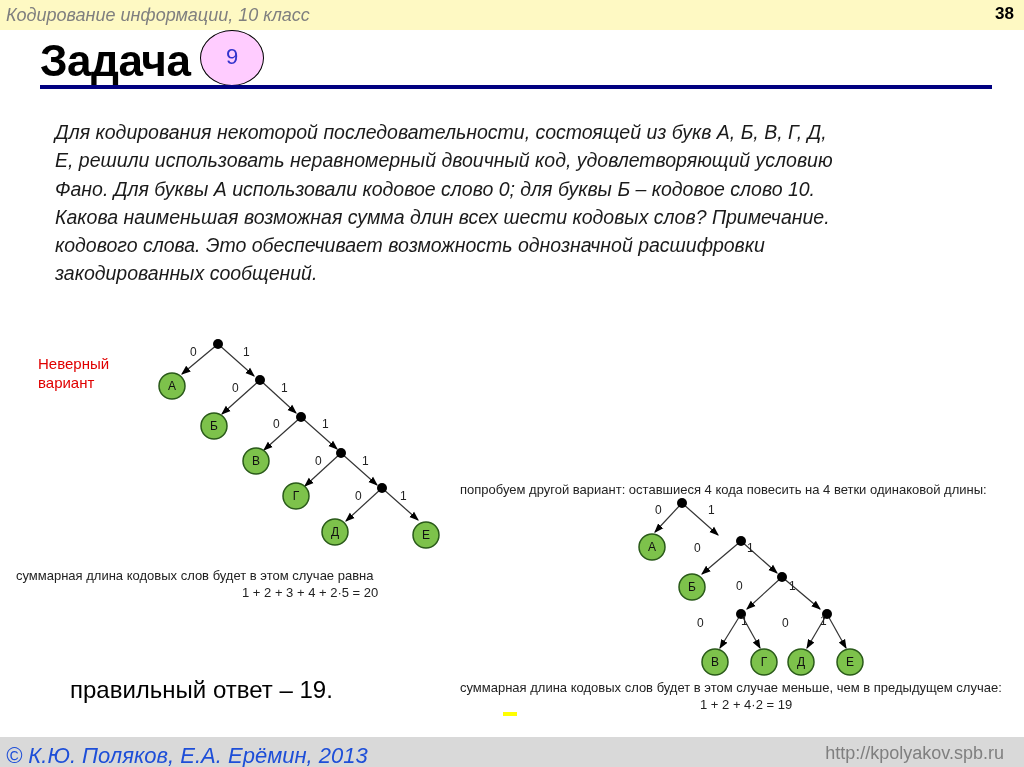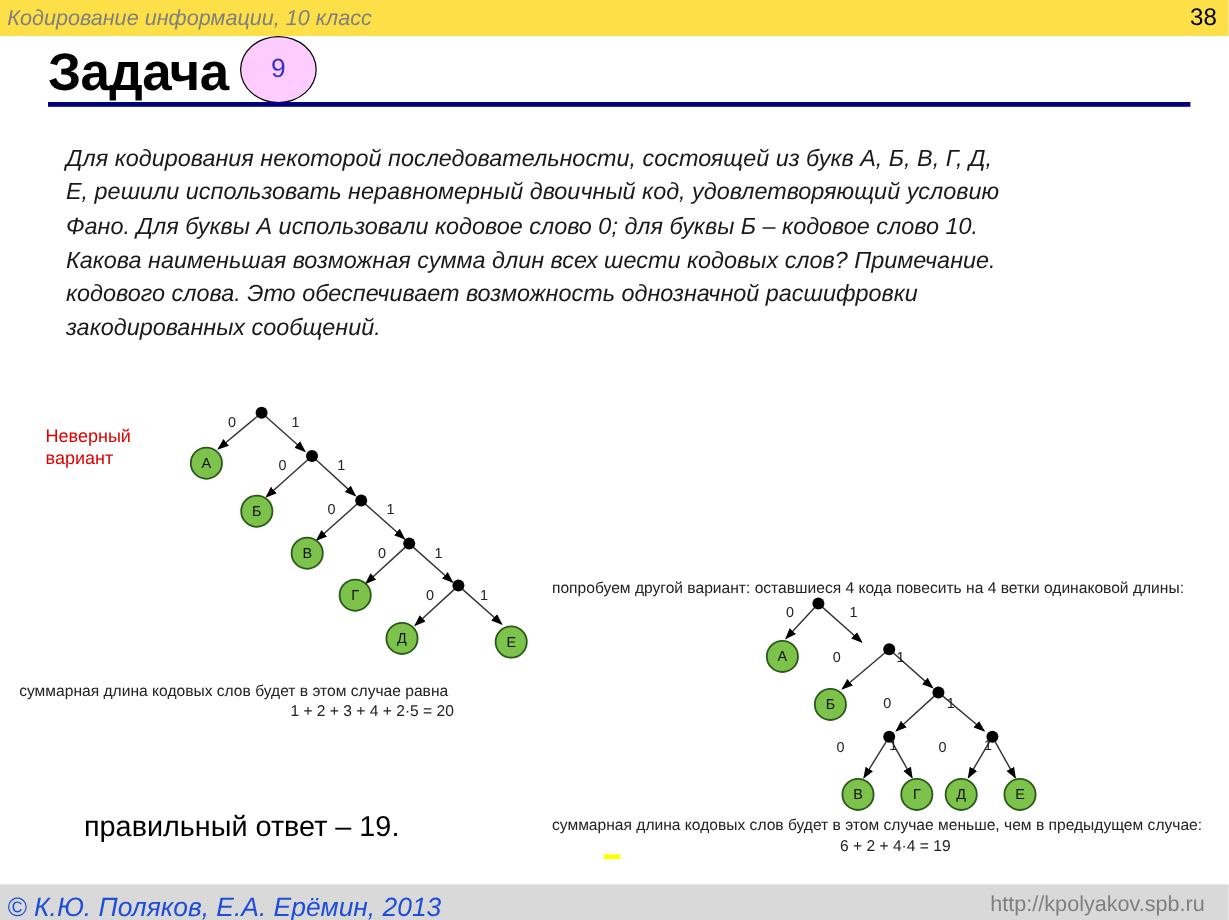--- a/index.html
+++ b/index.html
@@ -1,19 +1,19 @@
 <!DOCTYPE html>
 <html><head>
 <meta charset="utf-8">
 <style>
   html,body{margin:0;padding:0;}
   body{width:1024px;height:767px;position:relative;background:#fff;overflow:hidden;font-family:"Liberation Sans",sans-serif;}
-  .topbar{position:absolute;left:0;top:0;width:1024px;height:30px;background:#fde047;}
+  .topbar{position:absolute;left:0;top:0;width:1024px;height:30px;background:#fef9c3;}
   .topbar .course{position:absolute;left:6px;top:5px;font-style:italic;font-size:18px;color:#7f7f7f;}
-  .topbar .slide-num{position:absolute;right:10px;top:4px;font-weight:normal;font-size:20px;color:#000;}
+  .topbar .slide-num{position:absolute;right:10px;top:4px;font-weight:bold;font-size:17px;color:#000;}
   .title{position:absolute;left:40px;top:36px;font-weight:bold;font-size:44px;color:#000;letter-spacing:-0.5px;}
   .badge{position:absolute;left:200px;top:30px;width:64px;height:56px;border-radius:50%;background:#ffccff;border:1.5px solid #000;box-sizing:border-box;}
   .badge span{position:absolute;left:0;right:0;top:13px;text-align:center;color:#3333cc;font-size:22px;}
   .rule{position:absolute;left:40px;top:85px;width:952px;height:4px;background:#000080;}
   .problem{position:absolute;left:55px;top:102px;width:940px;font-style:italic;font-size:19.5px;line-height:28.3px;color:#1a1a1a;margin-top:16px;}
   .problem div{white-space:nowrap;}
   .wrong{position:absolute;left:38px;top:354px;color:#e00000;font-size:15px;line-height:19px;}
   svg{position:absolute;left:0;top:0;}
   .sum1{position:absolute;left:16px;top:568px;font-size:13px;color:#222;}
   .sum1b{position:absolute;left:242px;top:585px;font-size:13px;color:#222;}
@@ -155,21 +155,21 @@
       <text x="801" y="666">Д</text>
       <text x="850" y="666">Е</text>
   </g>
 </svg>
 
 <div class="sum1">суммарная длина кодовых слов будет в этом случае равна</div>
 <div class="sum1b">1 + 2 + 3 + 4 + 2·5 = 20</div>
 
 <div class="try">попробуем другой вариант: оставшиеся 4 кода повесить на 4 ветки одинаковой длины:</div>
 <div class="sum2">суммарная длина кодовых слов будет в этом случае меньше, чем в предыдущем случае:</div>
-<div class="sum2b">6 + 2 + 4·4 = 19</div>
+<div class="sum2b">1 + 2 + 4·2 = 19</div>
 
 <div class="answer">правильный ответ – 19.</div>
 <div class="yellow-mark"></div>
 
 <div class="footbar">
   <span class="copy">© К.Ю. Поляков, Е.А. Ерёмин, 2013</span>
   <span class="url">http://kpolyakov.spb.ru</span>
 </div>
 
 </body></html>

